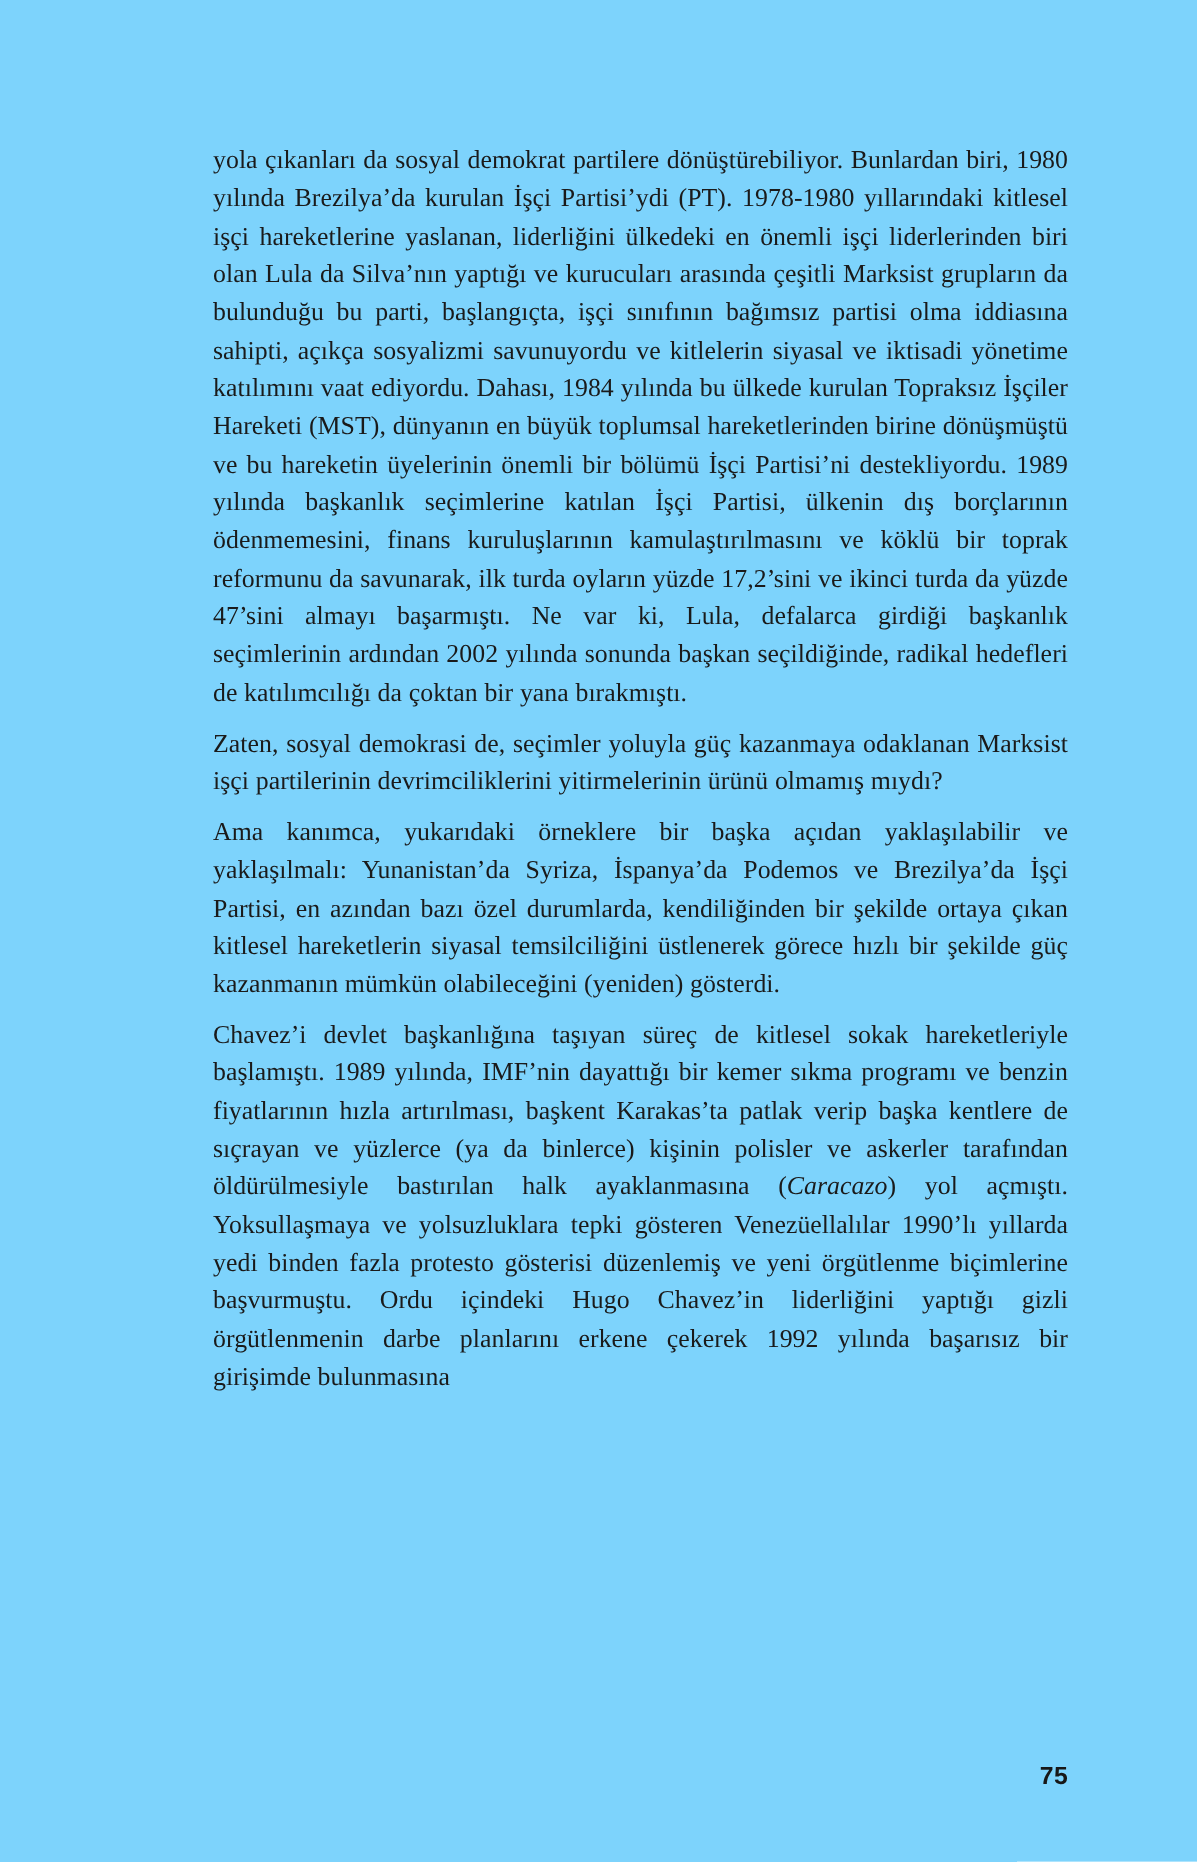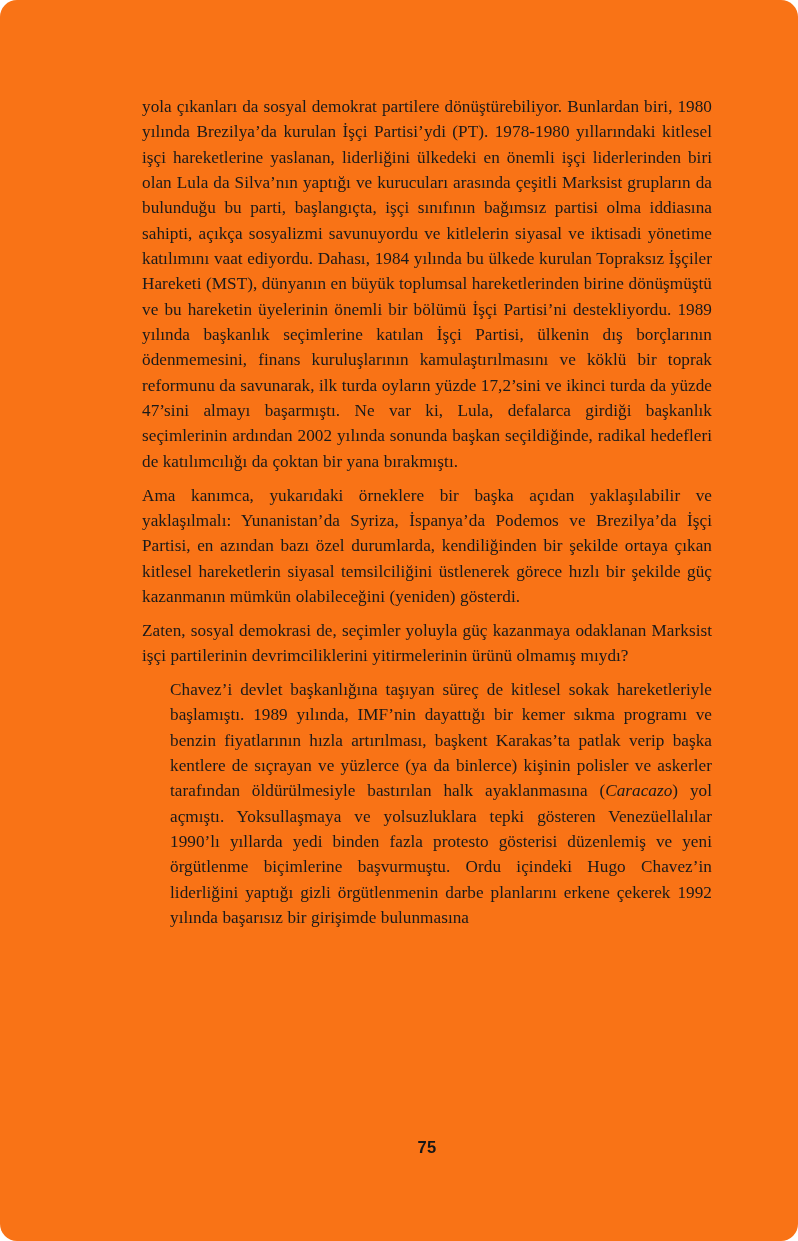--- a/index.html
+++ b/index.html
@@ -14,22 +14,21 @@
     position: relative;
     overflow: hidden;
     font-family: "Liberation Serif", "DejaVu Serif", serif;
     color: #1a1a1a;
     -webkit-font-smoothing: antialiased;
   }
 
   .page {
     position: absolute;
     inset: 0;
-    background: #f97316;
-    border-radius: 17px;
+    background: #7dd3fc;
   }
 
   .text-block {
     position: absolute;
     left: 142px;
     top: 94px;
     width: 570px;
   }
 
   .para {
@@ -39,48 +38,47 @@
     text-align: justify;
     text-justify: inter-word;
     hyphens: none;
     -webkit-hyphens: none;
     word-spacing: 0.1px;
     letter-spacing: 0.04px;
   }
 
   .para:last-of-type {
     margin-bottom: 0;
-    margin-left: 28px;
   }
 
   .para em {
     font-style: italic;
   }
 
   .page-number {
     position: absolute;
     left: 142px;
     width: 570px;
-    top: 1137px;
-    text-align: center;
+    top: 1174px;
+    text-align: right;
     font-family: "Liberation Sans", "DejaVu Sans", sans-serif;
     font-weight: bold;
     font-size: 16.5px;
     line-height: 20px;
     color: #171717;
     letter-spacing: 0.2px;
   }
 </style>
 </head>
 <body>
 
 <div class="page">
 
   <div class="text-block">
     <p class="para">yola çıkanları da sosyal demokrat partilere dönüştürebiliyor. Bunlardan biri, 1980 yılında Brezilya’da kurulan İşçi Partisi’ydi (PT). 1978-1980 yıllarındaki kitlesel işçi hareketlerine yaslanan, liderliğini ülkedeki en önemli işçi liderlerinden biri olan Lula da Silva’nın yaptığı ve kurucuları arasında çeşitli Marksist grupların da bulunduğu bu parti, başlangıçta, işçi sınıfının bağımsız partisi olma iddiasına sahipti, açıkça sosyalizmi savunuyordu ve kitlelerin siyasal ve iktisadi yönetime katılımını vaat ediyordu. Dahası, 1984 yılında bu ülkede kurulan Topraksız İşçiler Hareketi (MST), dünyanın en büyük toplumsal hareketlerinden birine dönüşmüştü ve bu hareketin üyelerinin önemli bir bölümü İşçi Partisi’ni destekliyordu. 1989 yılında başkanlık seçimlerine katılan İşçi Partisi, ülkenin dış borçlarının ödenmemesini, finans kuruluşlarının kamulaştırılmasını ve köklü bir toprak reformunu da savunarak, ilk turda oyların yüzde 17,2’sini ve ikinci turda da yüzde 47’sini almayı başarmıştı. Ne var ki, Lula, defalarca girdiği başkanlık seçimlerinin ardından 2002 yılında sonunda başkan seçildiğinde, radikal hedefleri de katılımcılığı da çoktan bir yana bırakmıştı.</p>
+    <p class="para">Zaten, sosyal demokrasi de, seçimler yoluyla güç kazanmaya odaklanan Marksist işçi partilerinin devrimciliklerini yitirmelerinin ürünü olmamış mıydı?</p>
     <p class="para">Ama kanımca, yukarıdaki örneklere bir başka açıdan yaklaşılabilir ve yaklaşılmalı: Yunanistan’da Syriza, İspanya’da Podemos ve Brezilya’da İşçi Partisi, en azından bazı özel durumlarda, kendiliğinden bir şekilde ortaya çıkan kitlesel hareketlerin siyasal temsilciliğini üstlenerek görece hızlı bir şekilde güç kazanmanın mümkün olabileceğini (yeniden) gösterdi.</p>
-    <p class="para">Zaten, sosyal demokrasi de, seçimler yoluyla güç kazanmaya odaklanan Marksist işçi partilerinin devrimciliklerini yitirmelerinin ürünü olmamış mıydı?</p>
     <p class="para">Chavez’i devlet başkanlığına taşıyan süreç de kitlesel sokak hareketleriyle başlamıştı. 1989 yılında, IMF’nin dayattığı bir kemer sıkma programı ve benzin fiyatlarının hızla artırılması, başkent Karakas’ta patlak verip başka kentlere de sıçrayan ve yüzlerce (ya da binlerce) kişinin polisler ve askerler tarafından öldürülmesiyle bastırılan halk ayaklanmasına (<em>Caracazo</em>) yol açmıştı. Yoksullaşmaya ve yolsuzluklara tepki gösteren Venezüellalılar 1990’lı yıllarda yedi binden fazla protesto gösterisi düzenlemiş ve yeni örgütlenme biçimlerine başvurmuştu. Ordu içindeki Hugo Chavez’in liderliğini yaptığı gizli örgütlenmenin darbe planlarını erkene çekerek 1992 yılında başarısız bir girişimde bulunmasına</p>
   </div>
 
   <div class="page-number">75</div>
 
 </div>
 
 </body></html>

